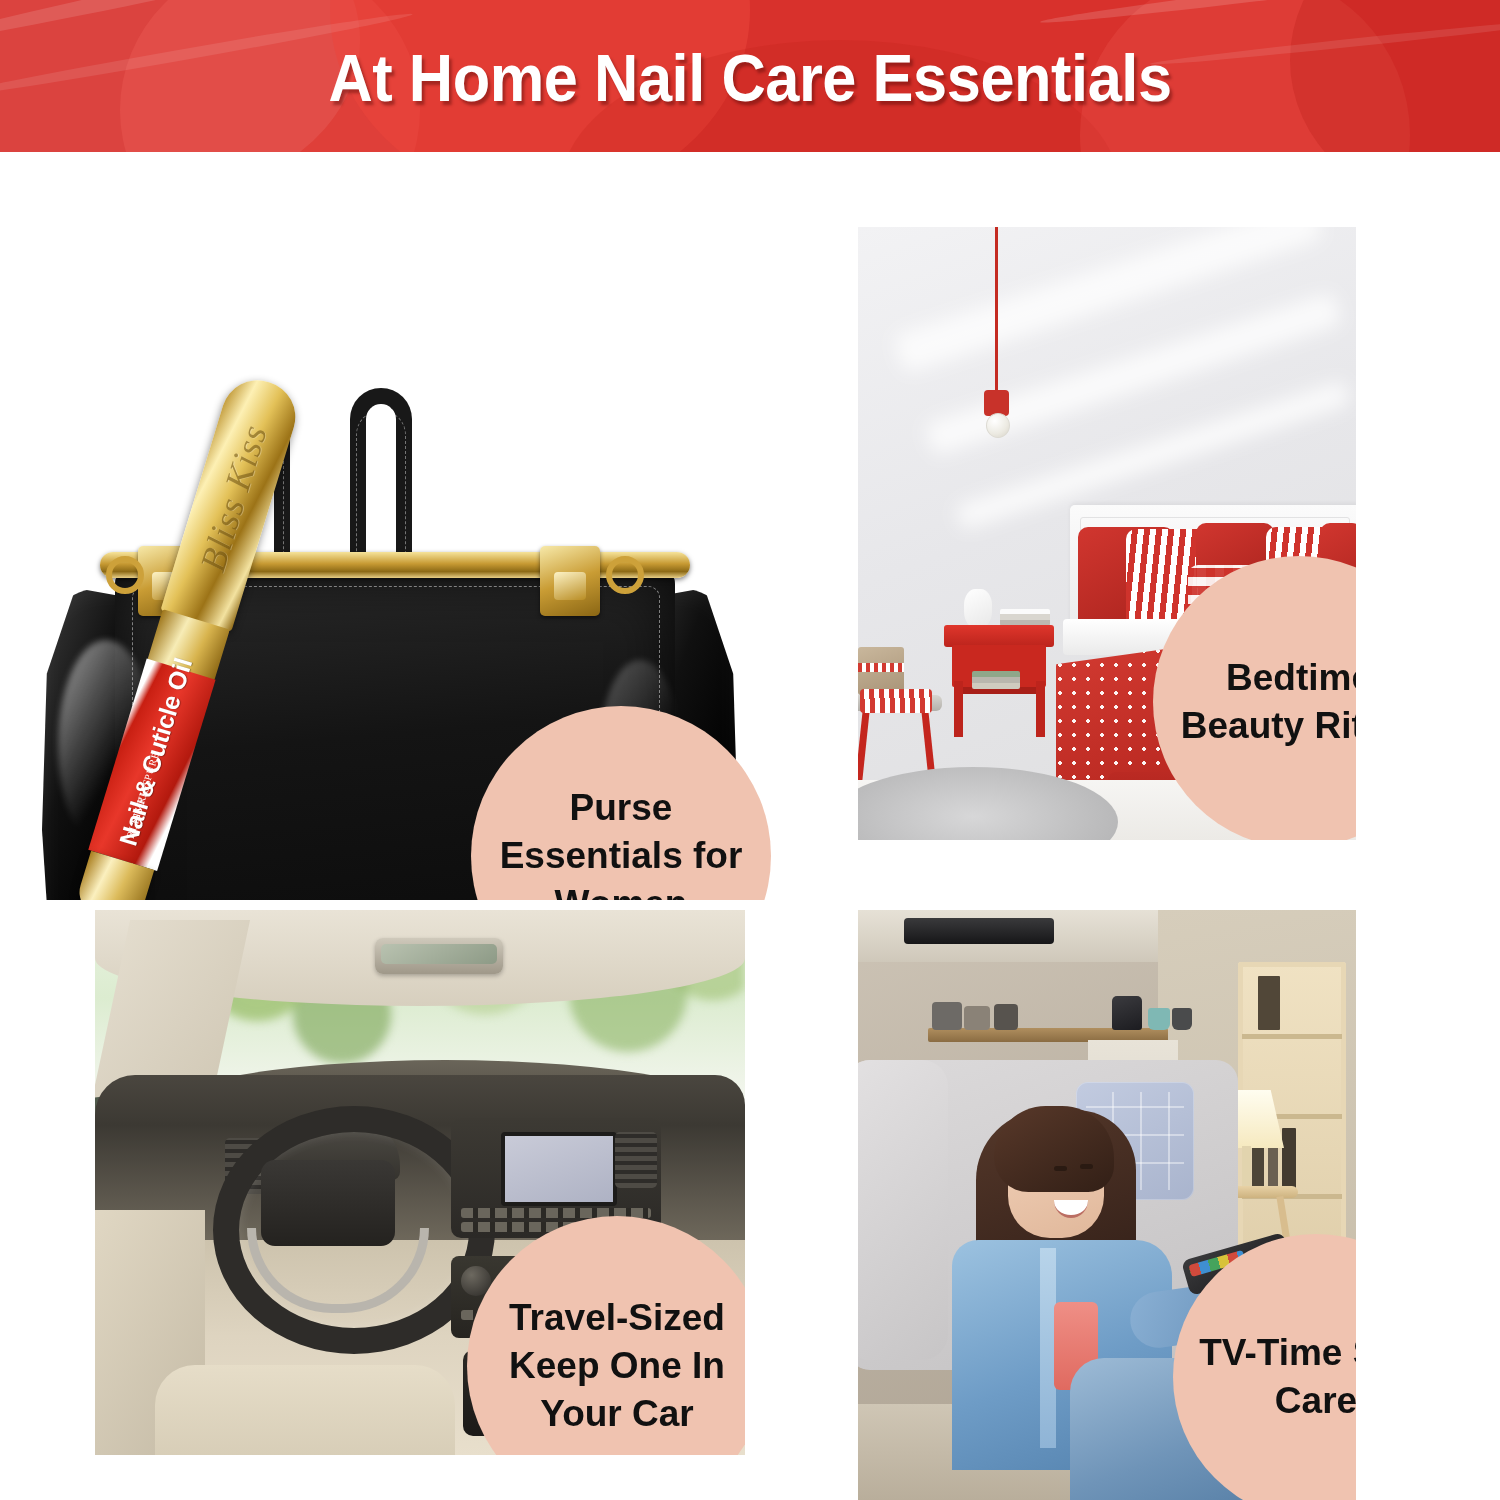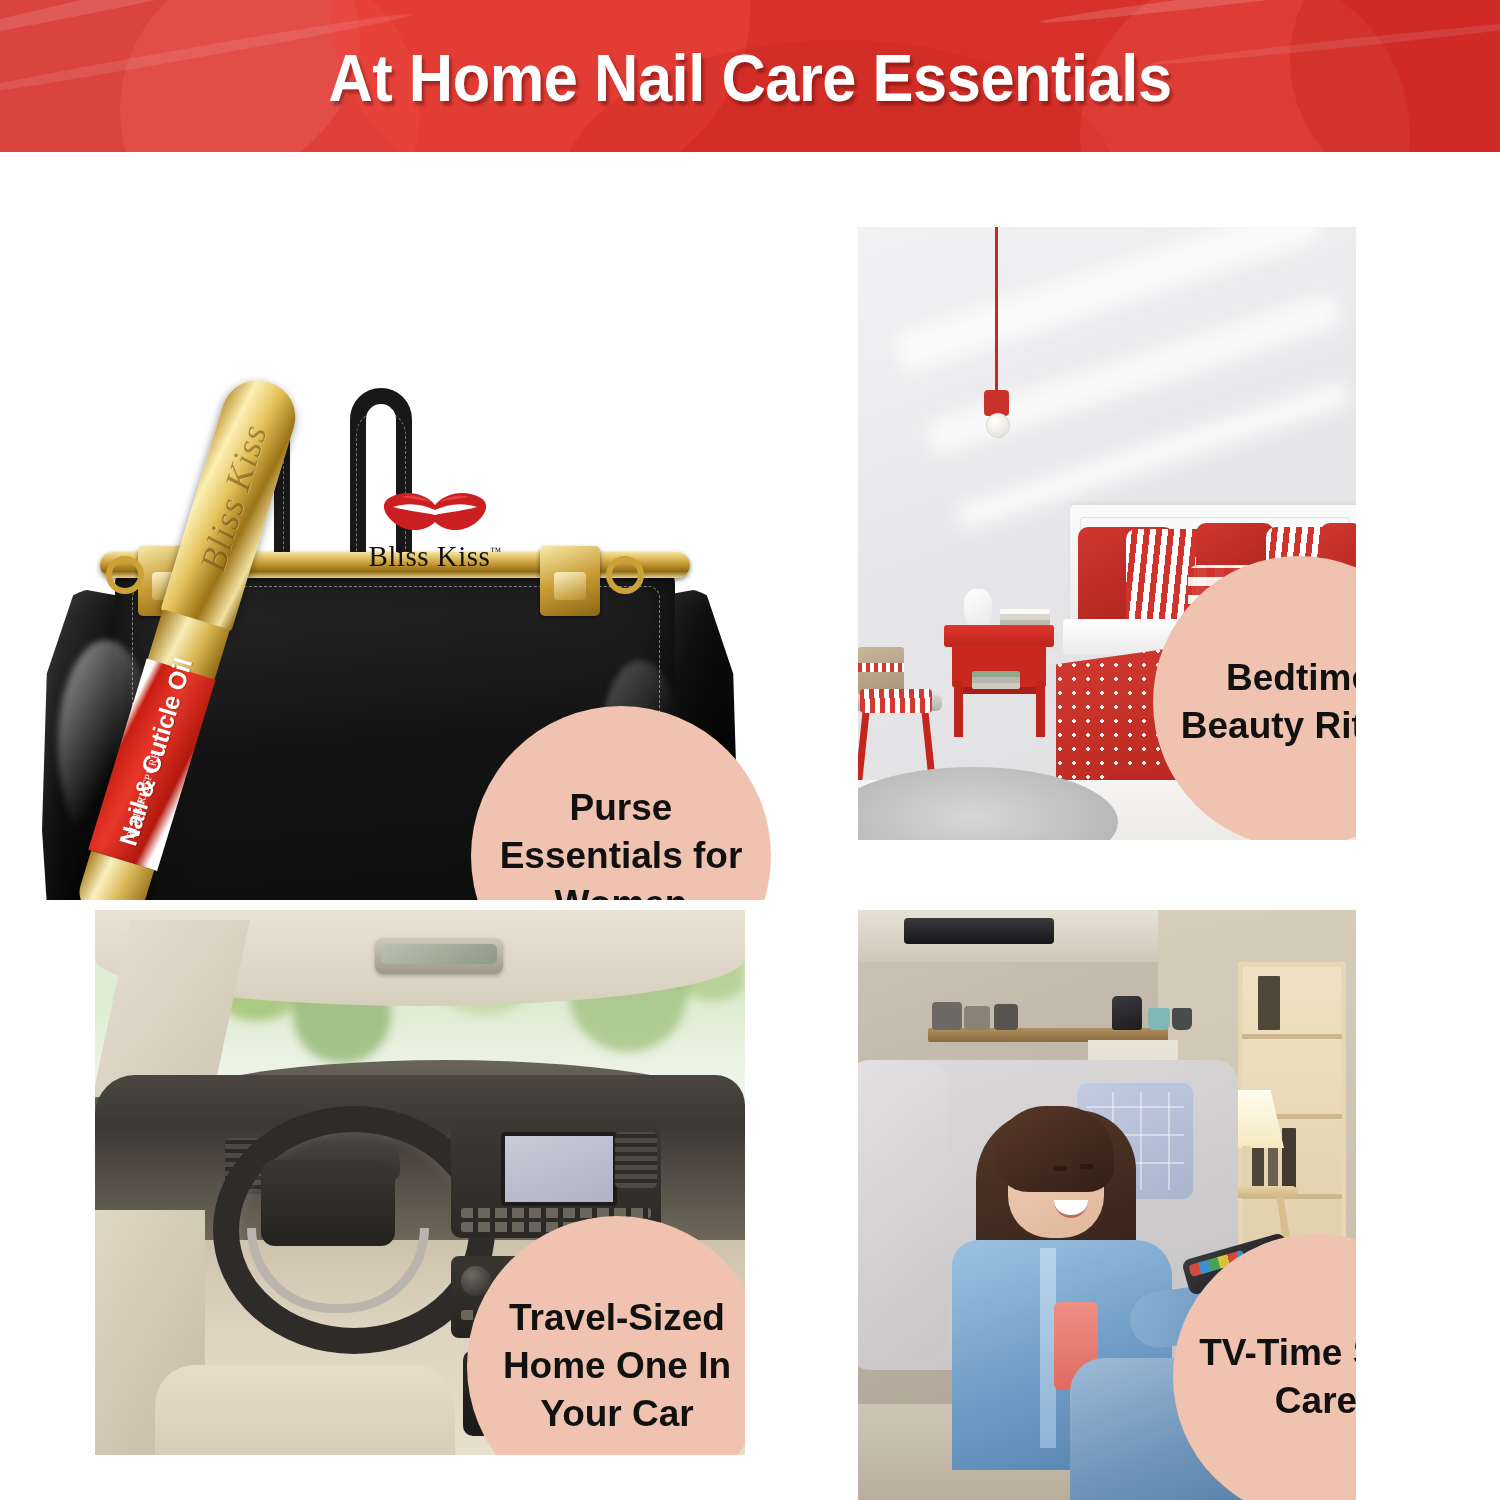--- a/index.html
+++ b/index.html
@@ -397,30 +397,20 @@
       <div class="pen-collar"></div>
       <div class="pen-label">
         <div class="pen-label-main">Nail &amp; Cuticle Oil</div>
         <div class="pen-label-sub">SIMPLY PURE</div>
         <div class="pen-label-brand">BLISS KISS</div>
       </div>
       <div class="pen-base"></div>
     </div>
   </div>
 
-  <div class="logo">
-    <svg class="logo-lips" viewBox="0 0 108 42">
-      <path d="M54 13 C44 1, 24 -3, 8 6 C0 11, 2 20, 10 28 C22 40, 42 42, 54 30 Z" fill="#cc1f22"></path>
-      <path d="M54 13 C64 1, 84 -3, 100 6 C108 11, 106 20, 98 28 C86 40, 66 42, 54 30 Z" fill="#cc1f22"></path>
-      <path d="M12 15 C26 10, 42 12, 54 18 C66 12, 82 10, 96 15 C82 19, 66 20, 54 23 C42 20, 26 19, 12 15 Z" fill="#ffffff"></path>
-      <path d="M20 5 C30 2, 42 5, 50 10 C40 8, 28 6, 20 5 Z" fill="#e8474a" opacity=".85"></path>
-      <path d="M88 5 C78 2, 66 5, 58 10 C68 8, 80 6, 88 5 Z" fill="#e8474a" opacity=".85"></path>
-    </svg>
-    <div class="logo-text"><span>Bliss Kiss</span><span class="logo-tm">™</span></div>
-  </div>
 
   <div class="badge badge-purse">
     <span>Purse Essentials for Women</span>
   </div>
 </div>
 
 <div class="panel bedroom-panel">
   <div class="bd-wall"></div>
   <div class="bd-sun" style="left:30px;top:40px;width:440px;height:40px;"></div>
   <div class="bd-sun" style="left:60px;top:130px;width:430px;height:34px;"></div>
@@ -501,21 +491,21 @@
   <div class="car-climate"></div>
   <div class="car-knob" style="left:366px;top:356px;"></div>
   <div class="car-knob" style="left:530px;top:356px;"></div>
   <div class="car-btn-row" style="top:400px;"></div>
 
   <div class="car-gear"></div>
   <div class="car-gear-stick"></div>
   <div class="car-seat"></div>
 
   <div class="badge badge-car" style="left:372px;top:306px;">
-    <span>Travel-Sized Home One In Your Car</span>
+    <span>Travel-Sized Keep One In Your Car</span>
   </div>
 </div>
 
 <div class="panel living-panel">
   <div class="lv-bg"></div>
   <div class="lv-ceil"></div>
   <div class="lv-ac"></div>
   <div class="lv-wall-r"></div>
 
   <div class="lv-shelf">

